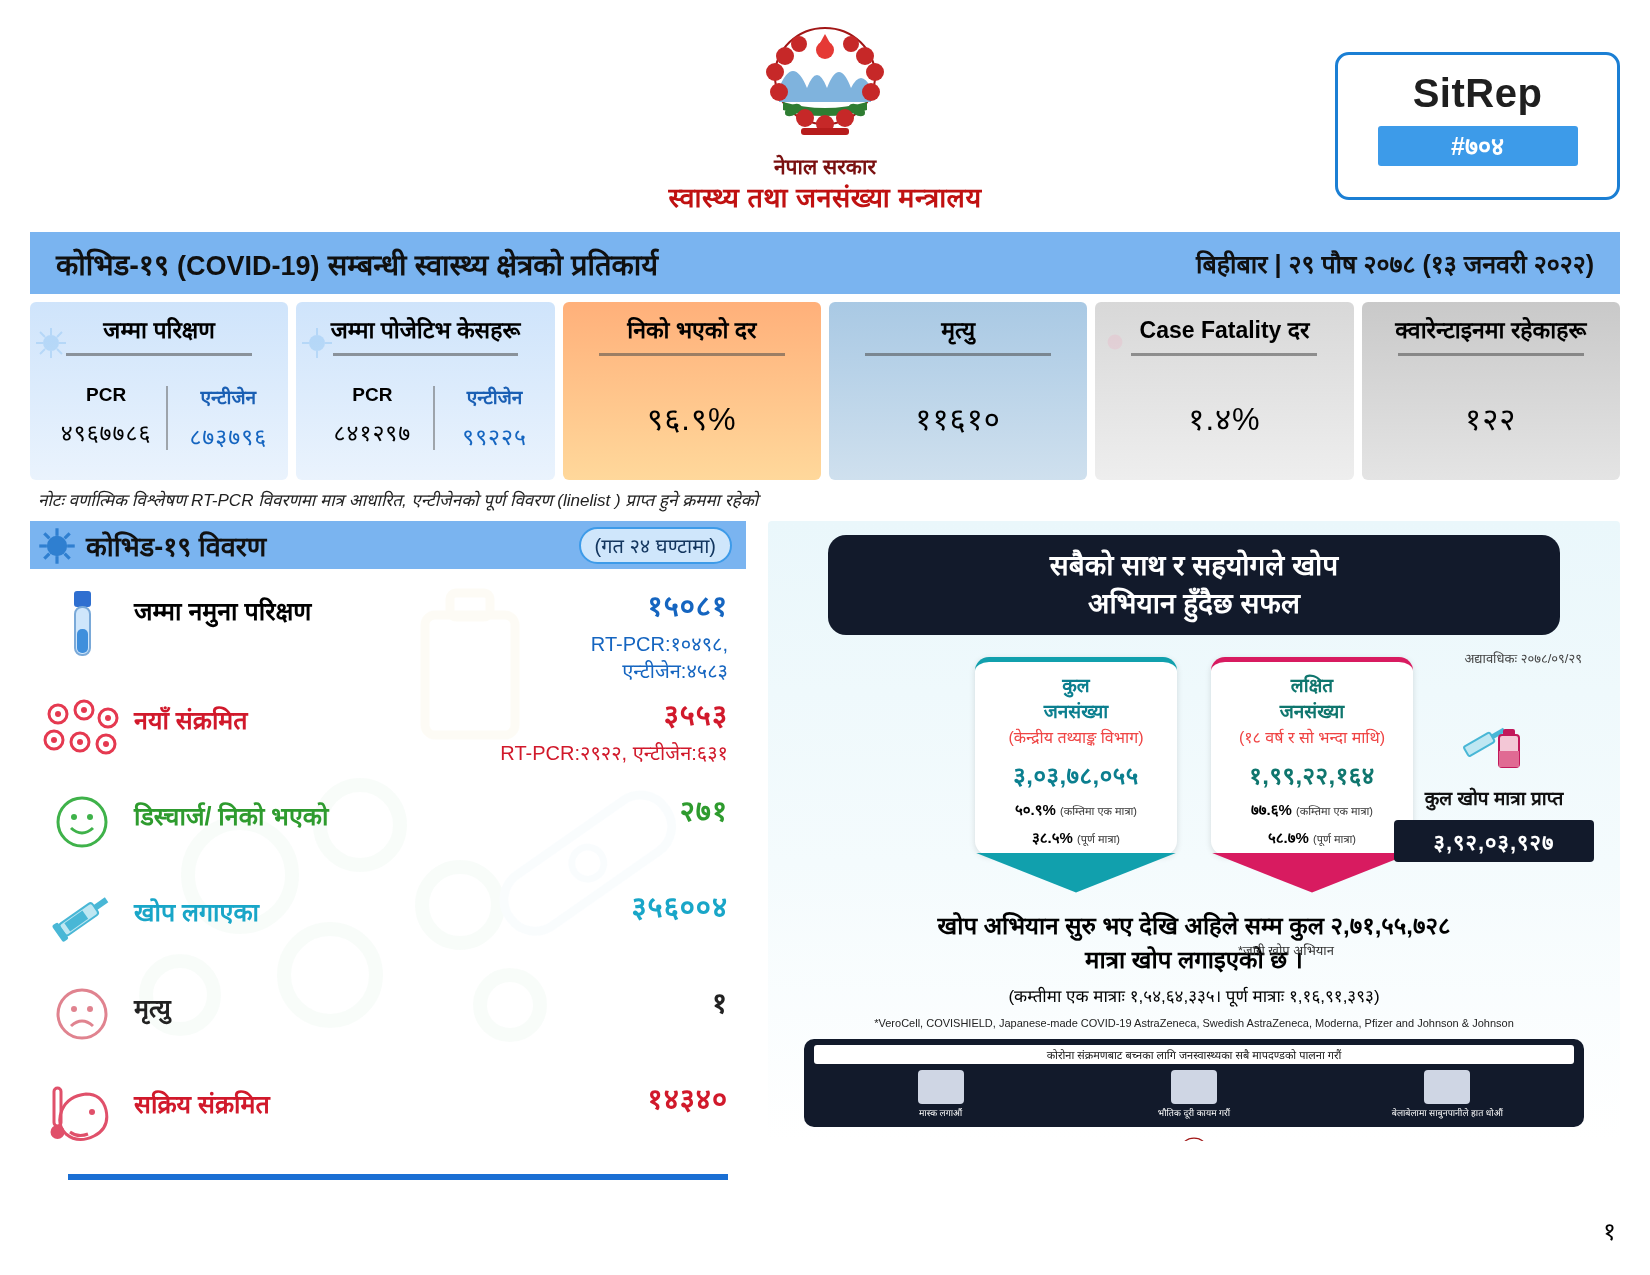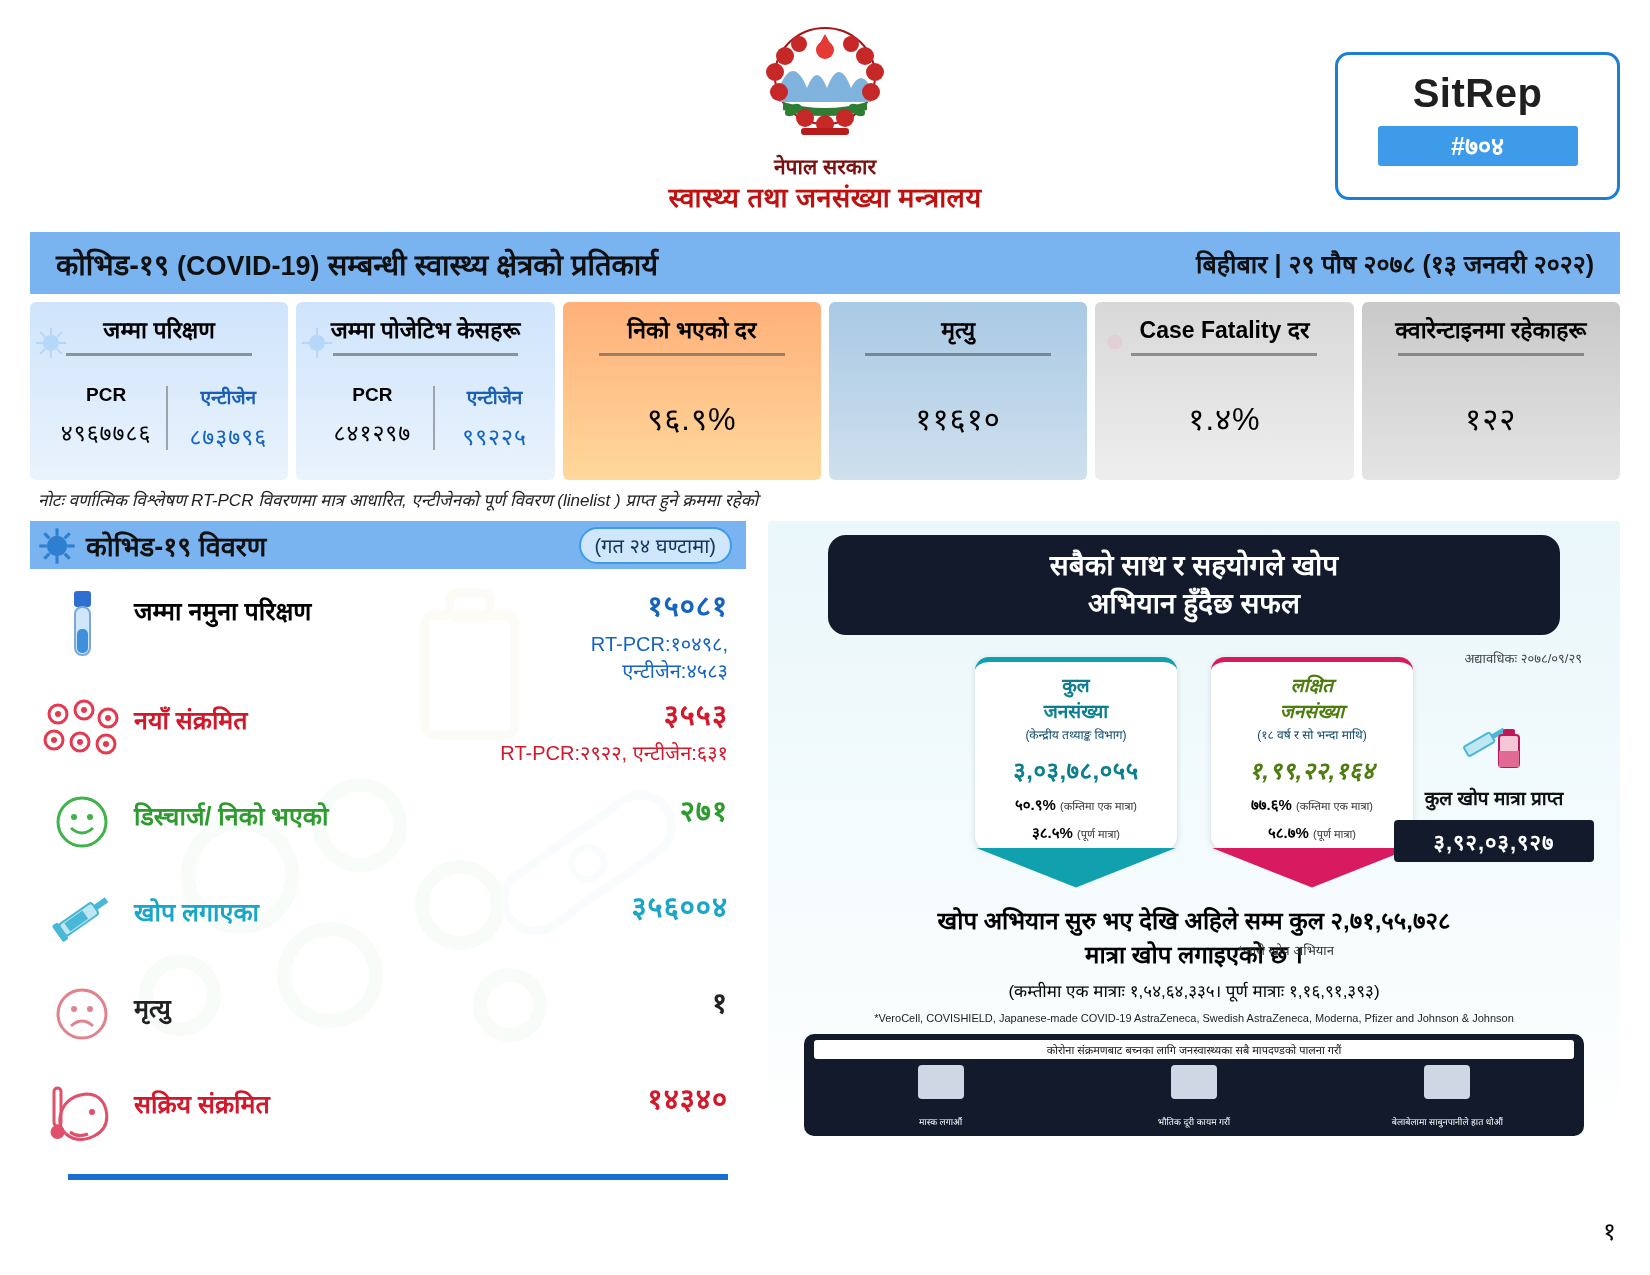--- a/index.html
+++ b/index.html
@@ -117,29 +117,29 @@
   .info-banner div { font-size:28px; font-weight:bold; line-height:1.35; }
   .asof { position:absolute; right:38px; top:128px; font-size:13px; color:#444; }
 
   .bubbles { display:flex; justify-content:center; gap:34px; margin-top:22px; }
   .bub { width:202px; position:relative; }
   .bub .cap {
     background:#fff; border-radius:14px; padding:10px 6px 8px; text-align:center;
     box-shadow:0 2px 6px rgba(0,0,0,.13);
   }
   .bub .cap .t1 { font-size:19px; font-weight:bold; }
-  .bub .cap .t2 { font-size:12px; margin-top:2px; color:#0c4a6e;text-align:center; }
+  .bub .cap .t2 { font-size:16px; margin-top:2px; color:#ef4444;text-align:center; }
   .bub .cap .num { font-size:24px; font-weight:bold; margin-top:10px; letter-spacing:.5px;}
   .bub .cap .pct { font-size:15px; margin-top:8px; }
   .bub .cap .pct span { font-size:11px; color:#333; }
   .bub .tail { height:40px; clip-path:polygon(0 0,100% 0,50% 100%); margin-top:-2px; }
   .teal .t1, .teal .num { color:#0b7f8f; }
   .teal .tail { background:#11a0ad; }
   .teal .cap { border-top:5px solid #11a0ad; }
-  .pink .t1, .pink .num { color:#4d7c0f;font-style:italic; }
+  .pink .t1, .pink .num { color:#0f766e; }
   .pink .tail { background:#d81b60; }
   .pink .cap { border-top:5px solid #d81b60; }
 
   .dose-box { position:absolute; right:26px; top:196px; width:200px; text-align:center; }
   .dose-box .dl { font-size:19px; font-weight:bold; color:#111; line-height:1.3; }
   .dose-box .dv {
     margin-top:8px; background:#121a2b; color:#fff; font-size:22px; font-weight:bold;
     padding:6px 4px; border-radius:4px; letter-spacing:1px;
   }
   .star { position:absolute; left:470px; top:420px; font-size:13px; color:#333; }
@@ -149,21 +149,21 @@
   .info-text .l2 { font-size:17px; margin-top:6px; }
   .info-text .l3 { font-size:11px; margin-top:10px; color:#222; }
 
   .dark-strip {
     margin:10px 36px 0; background:#121a2b; border-radius:10px; color:#fff;
     padding:6px 10px 8px; text-align:center;
   }
   .dark-strip .ds-title { font-size:11px; background:#fff; color:#111; border-radius:3px; padding:2px 0;}
   .ds-items { display:flex; justify-content:space-around; margin-top:6px; }
   .ds-items .it { width:30%; }
-  .ds-items .it .cap2 { font-size:9px; margin-top:16px; }
+  .ds-items .it .cap2 { font-size:9px; margin-top:2px; }
   .ds-ic { width:46px; height:34px; margin:0 auto; background:#cfd6e4; border-radius:4px; }
 
   .footer-gov { text-align:center; margin-top:6px; }
 
   .pageno { position:absolute; right:34px; bottom:28px; font-size:25px; }
 </style>
 </head>
 <body>
 
 <div class="header">

